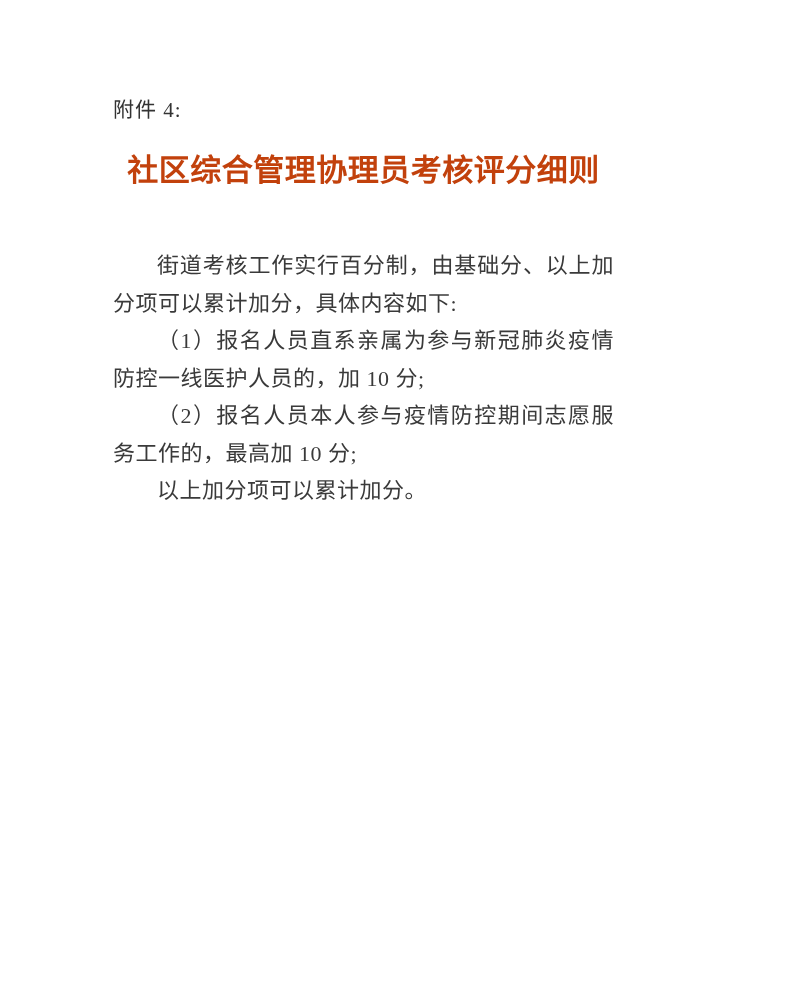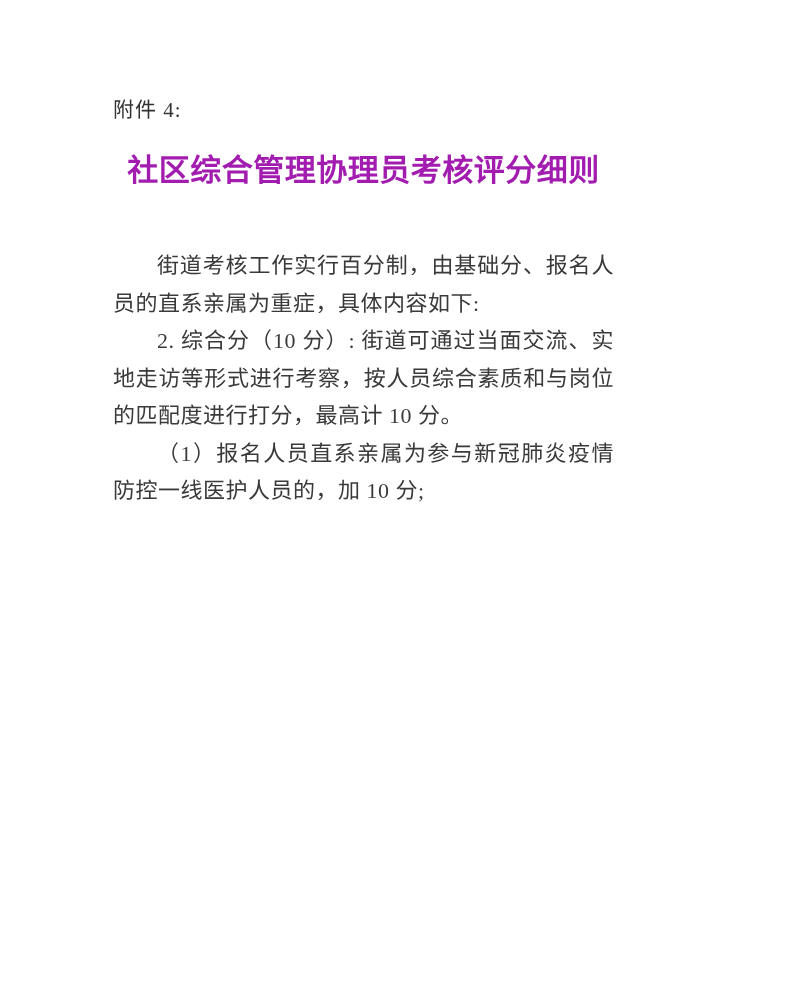--- a/index.html
+++ b/index.html
@@ -23,21 +23,21 @@
     color: #333333;
     letter-spacing: 1px;
   }
   .doc-title {
     margin-top: 27px;
     font-family: "Liberation Sans", "DejaVu Sans", sans-serif;
     font-weight: 700;
     font-size: 31px;
     line-height: 40px;
     text-align: center;
-    color: #a21caf;
+    color: #c2410c;
     letter-spacing: 0.5px;
     white-space: nowrap;
   }
   .doc-body {
     margin-top: 56px;
   }
   .doc-body p {
     margin: 0;
     font-family: "Liberation Serif", "DejaVu Serif", serif;
     font-size: 22px;
@@ -50,17 +50,18 @@
 </style>
 </head>
 <body>
 
 <div class="page">
   <div class="attachment-label">附件 4:</div>
 
   <h1 class="doc-title">社区综合管理协理员考核评分细则</h1>
 
   <div class="doc-body">
-    <p>街道考核工作实行百分制，由基础分、报名人员的直系亲属为重症，具体内容如下:</p>
-    <p>2. 综合分（10 分）: 街道可通过当面交流、实地走访等形式进行考察，按人员综合素质和与岗位的匹配度进行打分，最高计 10 分。</p>
+    <p>街道考核工作实行百分制，由基础分、以上加分项可以累计加分，具体内容如下:</p>
     <p>（1）报名人员直系亲属为参与新冠肺炎疫情防控一线医护人员的，加 10 分;</p>
+    <p>（2）报名人员本人参与疫情防控期间志愿服务工作的，最高加 10 分;</p>
+    <p>以上加分项可以累计加分。</p>
   </div>
 </div>
 
 </body></html>

